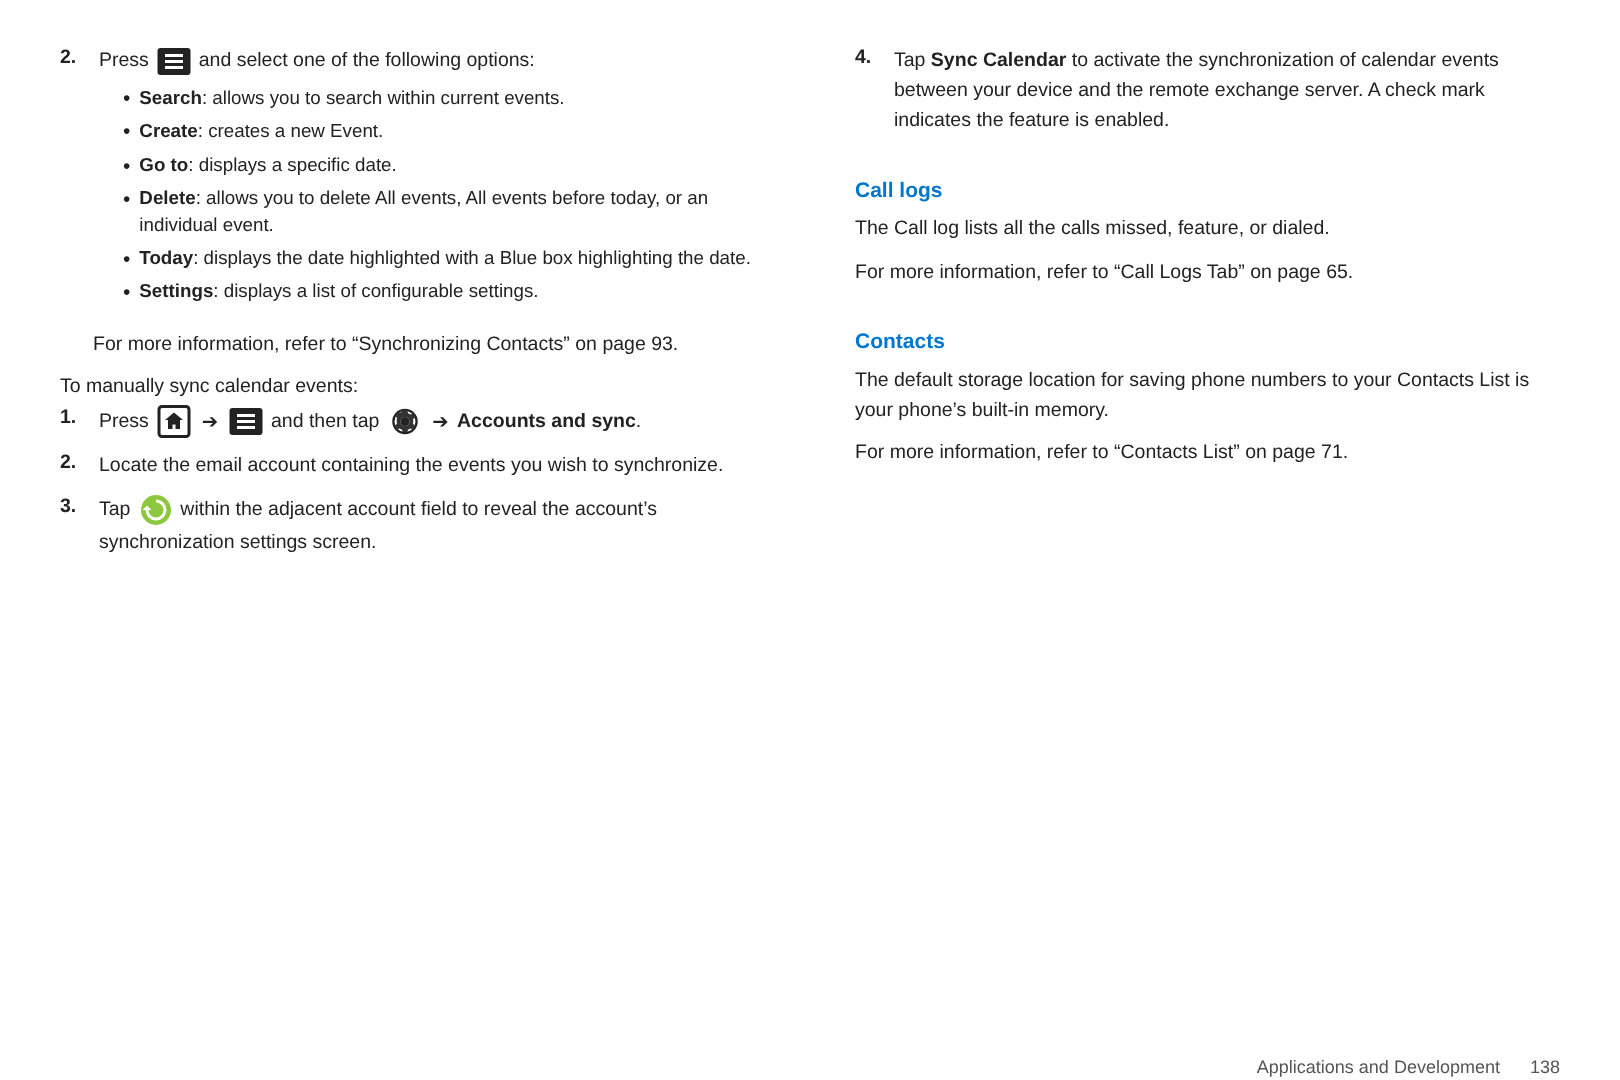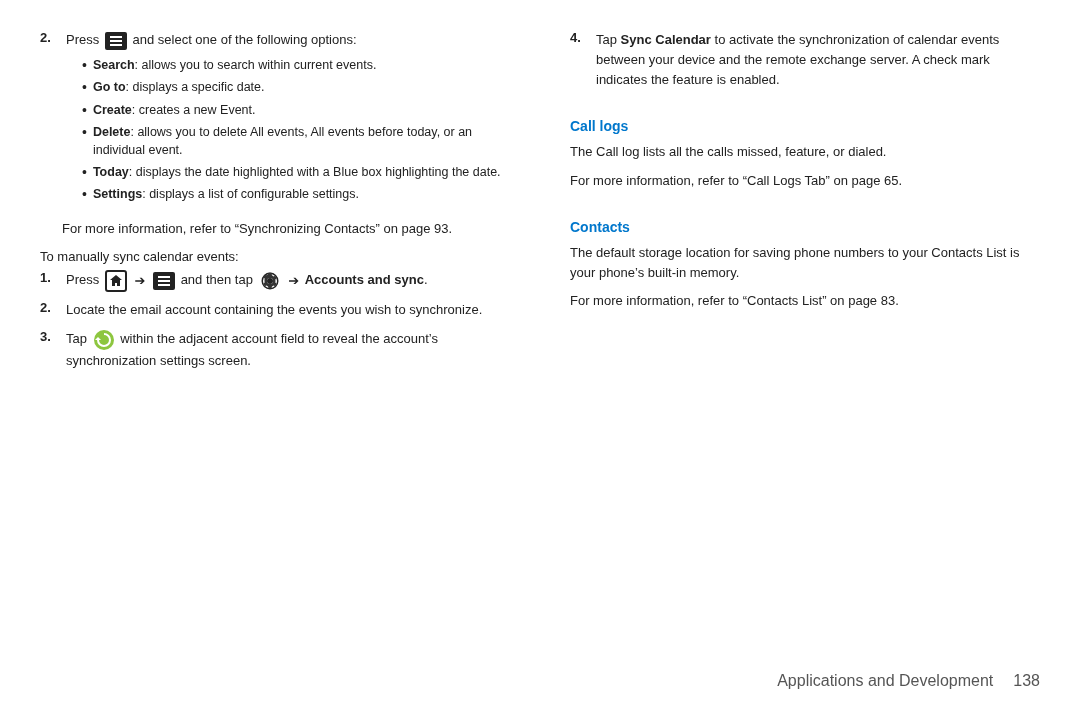--- a/index.html
+++ b/index.html
@@ -129,23 +129,23 @@
       flex-shrink: 0;
     }
     .arrow {
       display: inline-block;
       margin: 0 2px;
       vertical-align: middle;
       font-size: 13px;
     }
     .footer {
       position: absolute;
-      bottom: 30px;
+      bottom: 2px;
       right: 40px;
-      font-size: 16px;
+      font-size: 12px;
       color: #555;
       display: flex;
       gap: 20px;
     }
   </style>
 </head>
 <body>
 
 <div class="page">
 
@@ -162,24 +162,24 @@
             <rect x="1" y="6" width="12" height="2"></rect>
             <rect x="1" y="10" width="12" height="2"></rect>
           </svg>
         </span>
         <span>and select one of the following options:</span>
         <ul class="bullet-list">
           <li>
               <span><span class="bold">Search</span>: allows you to search within current events.</span>
             </li>
           <li>
+              <span><span class="bold">Create</span>: creates a new Event.</span>
+            </li>
+          <li>
               <span><span class="bold">Go to</span>: displays a specific date.</span>
-            </li>
-          <li>
-              <span><span class="bold">Create</span>: creates a new Event.</span>
             </li>
           <li>
               <span><span class="bold">Delete</span>: allows you to delete All events, All events before today, or an individual event.</span>
             </li>
           <li>
               <span><span class="bold">Today</span>: displays the date highlighted with a Blue box highlighting the date.</span>
             </li>
           <li>
               <span><span class="bold">Settings</span>: displays a list of configurable settings.</span>
             </li>
@@ -261,21 +261,21 @@
 
     <div class="para">The Call log lists all the calls missed, feature, or dialed.</div>
     <div class="para">
       <span>For more information, refer to </span><span class="italic">“Call Logs Tab”</span><span> on page 65.</span>
     </div>
 
     <div class="blue-heading">Contacts</div>
 
     <div class="para">The default storage location for saving phone numbers to your Contacts List is your phone’s built-in memory.</div>
     <div class="para">
-      <span>For more information, refer to </span><span class="italic">“Contacts List”</span><span> on page 83.</span>
+      <span>For more information, refer to </span><span class="italic">“Contacts List”</span><span> on page 71.</span>
     </div>
   </div>
 </div>
 
 <div class="footer">
   <span>Applications and Development</span>
   <span>138</span>
 </div>
 
 </body></html>

